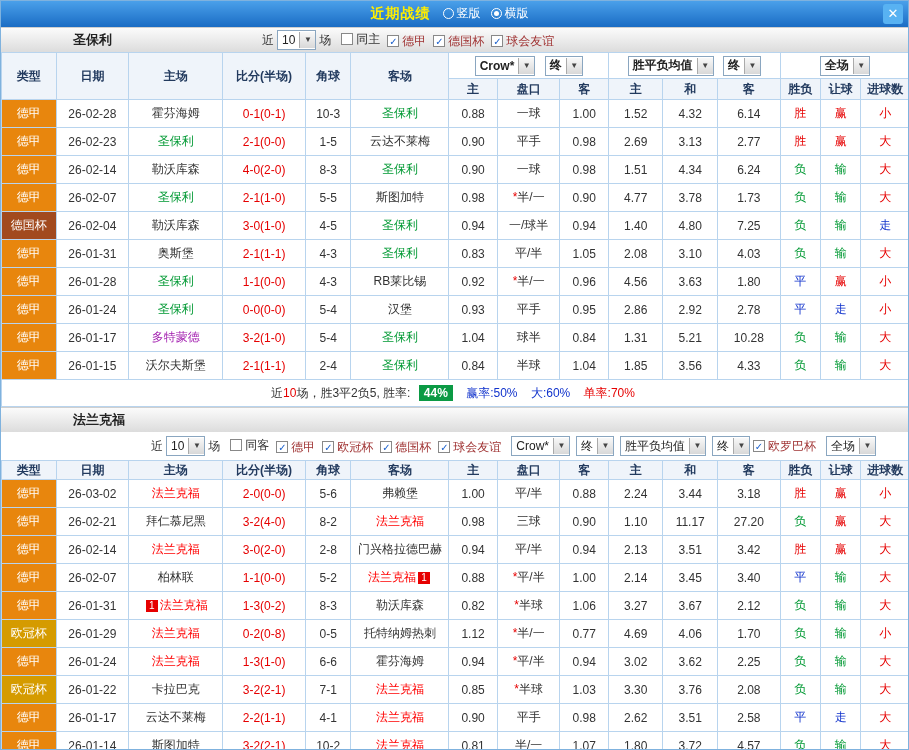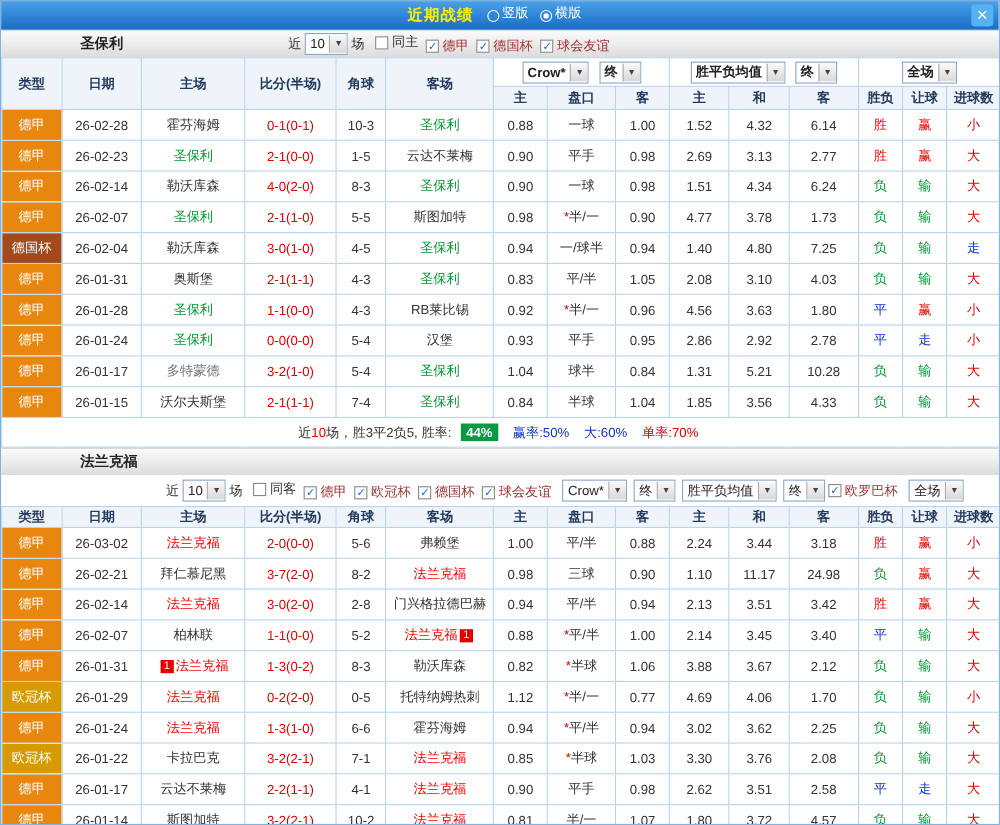--- a/index.html
+++ b/index.html
@@ -2,21 +2,21 @@
 <html><head>
 <meta charset="utf-8">
 <style>
   html,body{margin:0;padding:0;background:#fff;}
   .app{width:909px;height:750px;overflow:hidden;box-sizing:border-box;border:1px solid #7fb2de;
        font-family:"Liberation Sans","DejaVu Sans",sans-serif;background:#fff;position:relative;}
   
   .topbar{position:relative;height:26px;background:linear-gradient(180deg,#4aa0ea,#1a6cc4);
           display:flex;align-items:center;justify-content:center;color:#fff;}
   .title{color:#ffee00;font-weight:bold;font-size:14px;margin-right:12px;letter-spacing:1px;}
-  .radio{display:inline-flex;align-items:flex-end;font-size:12px;margin-right:10px;cursor:pointer;color:#fff;}
+  .radio{display:inline-flex;align-items:center;font-size:12px;margin-right:10px;cursor:pointer;color:#fff;}
   .rdot{width:11px;height:11px;border-radius:50%;border:1px solid #fff;display:inline-block;margin-right:3px;position:relative;box-sizing:border-box;}
   .rdot.sel::after{content:'';position:absolute;left:2px;top:2px;width:5px;height:5px;border-radius:50%;background:#fff;}
   .close{position:absolute;right:5px;top:3px;width:20px;height:20px;background:#58b2f2;color:#fff;
          font-weight:bold;text-align:center;line-height:20px;border-radius:3px;cursor:pointer;font-size:13px;}
   
   .secbar{height:24px;background:linear-gradient(#fbfbfb,#dcdcdc);border-top:1px solid #cfcfcf;
           display:flex;align-items:center;font-size:13px;}
   .teamname{font-weight:bold;color:#222;padding-left:72px;}
   .filterwrap{display:flex;align-items:center;margin-left:150px;font-size:12px;color:#333;}
   .controls2{height:28px;display:flex;align-items:center;font-size:12px;padding-left:150px;background:#fff;color:#333;}
@@ -297,40 +297,40 @@
           <td class="num">2.86</td>
           <td class="num">2.92</td>
           <td class="num">2.78</td>
           <td class="res" style="color: rgb(17, 51, 204);">平</td>
           <td class="res" style="color: rgb(17, 51, 204);">走</td>
           <td class="res" style="color: rgb(230, 0, 0);">小</td>
         </tr>
         <tr class="data">
           <td class="league lk-dejia">德甲</td>
           <td>26-01-17</td>
-          <td class="team"><span style="color: #737373; margin-top: 32px;">多特蒙德</span></td>
+          <td class="team"><span style="color: #a21caf; margin-top: 32px;">多特蒙德</span></td>
           <td class="score">3-2(1-0)</td>
           <td>5-4</td>
           <td class="team"><span style="color: rgb(0, 153, 51);">圣保利</span></td>
           <td class="num">1.04</td>
           <td class="hc">球半</td>
           <td class="num">0.84</td>
           <td class="num">1.31</td>
           <td class="num">5.21</td>
           <td class="num">10.28</td>
           <td class="res" style="color: rgb(0, 153, 51);">负</td>
           <td class="res" style="color: rgb(0, 153, 51);">输</td>
           <td class="res" style="color: rgb(230, 0, 0);">大</td>
         </tr>
         <tr class="data">
           <td class="league lk-dejia">德甲</td>
           <td>26-01-15</td>
           <td class="team"><span style="color: rgb(51, 51, 51);">沃尔夫斯堡</span></td>
           <td class="score">2-1(1-1)</td>
-          <td>7-4</td>
+          <td>2-4</td>
           <td class="team"><span style="color: rgb(0, 153, 51);">圣保利</span></td>
           <td class="num">0.84</td>
           <td class="hc">半球</td>
           <td class="num">1.04</td>
           <td class="num">1.85</td>
           <td class="num">3.56</td>
           <td class="num">4.33</td>
           <td class="res" style="color: rgb(0, 153, 51);">负</td>
           <td class="res" style="color: rgb(0, 153, 51);">输</td>
           <td class="res" style="color: rgb(230, 0, 0);">大</td>
@@ -455,29 +455,29 @@
           <td class="num">3.44</td>
           <td class="num">3.18</td>
           <td class="res" style="color: rgb(230, 0, 0);">胜</td>
           <td class="res" style="color: rgb(230, 0, 0);">赢</td>
           <td class="res" style="color: rgb(230, 0, 0);">小</td>
         </tr>
         <tr class="data">
           <td class="league lk-dejia">德甲</td>
           <td>26-02-21</td>
           <td class="team"><span style="color: rgb(51, 51, 51);">拜仁慕尼黑</span></td>
-          <td class="score">3-7(2-0)</td>
+          <td class="score">3-2(4-0)</td>
           <td>8-2</td>
           <td class="team"><span style="color: rgb(255, 0, 0);">法兰克福</span></td>
           <td class="num">0.98</td>
           <td class="hc">三球</td>
           <td class="num">0.90</td>
           <td class="num">1.10</td>
           <td class="num">11.17</td>
-          <td class="num">24.98</td>
+          <td class="num">27.20</td>
           <td class="res" style="color: rgb(0, 153, 51);">负</td>
           <td class="res" style="color: rgb(230, 0, 0);">赢</td>
           <td class="res" style="color: rgb(230, 0, 0);">大</td>
         </tr>
         <tr class="data">
           <td class="league lk-dejia">德甲</td>
           <td>26-02-14</td>
           <td class="team"><span style="color: rgb(255, 0, 0);">法兰克福</span></td>
           <td class="score">3-0(2-0)</td>
           <td>2-8</td>
@@ -512,32 +512,32 @@
         <tr class="data">
           <td class="league lk-dejia">德甲</td>
           <td>26-01-31</td>
           <td class="team"><span class="rbadge">1</span><span style="color: rgb(255, 0, 0);">法兰克福</span></td>
           <td class="score">1-3(0-2)</td>
           <td>8-3</td>
           <td class="team"><span style="color: rgb(51, 51, 51);">勒沃库森</span></td>
           <td class="num">0.82</td>
           <td class="hc"><span class="star">*</span>半球</td>
           <td class="num">1.06</td>
-          <td class="num">3.88</td>
+          <td class="num">3.27</td>
           <td class="num">3.67</td>
           <td class="num">2.12</td>
           <td class="res" style="color: rgb(0, 153, 51);">负</td>
           <td class="res" style="color: rgb(0, 153, 51);">输</td>
           <td class="res" style="color: rgb(230, 0, 0);">大</td>
         </tr>
         <tr class="data">
           <td class="league lk-ouguan">欧冠杯</td>
           <td>26-01-29</td>
           <td class="team"><span style="color: rgb(255, 0, 0);">法兰克福</span></td>
-          <td class="score">0-2(2-0)</td>
+          <td class="score">0-2(0-8)</td>
           <td>0-5</td>
           <td class="team"><span style="color: rgb(51, 51, 51);">托特纳姆热刺</span></td>
           <td class="num">1.12</td>
           <td class="hc"><span class="star">*</span>半/一</td>
           <td class="num">0.77</td>
           <td class="num">4.69</td>
           <td class="num">4.06</td>
           <td class="num">1.70</td>
           <td class="res" style="color: rgb(0, 153, 51);">负</td>
           <td class="res" style="color: rgb(0, 153, 51);">输</td>

